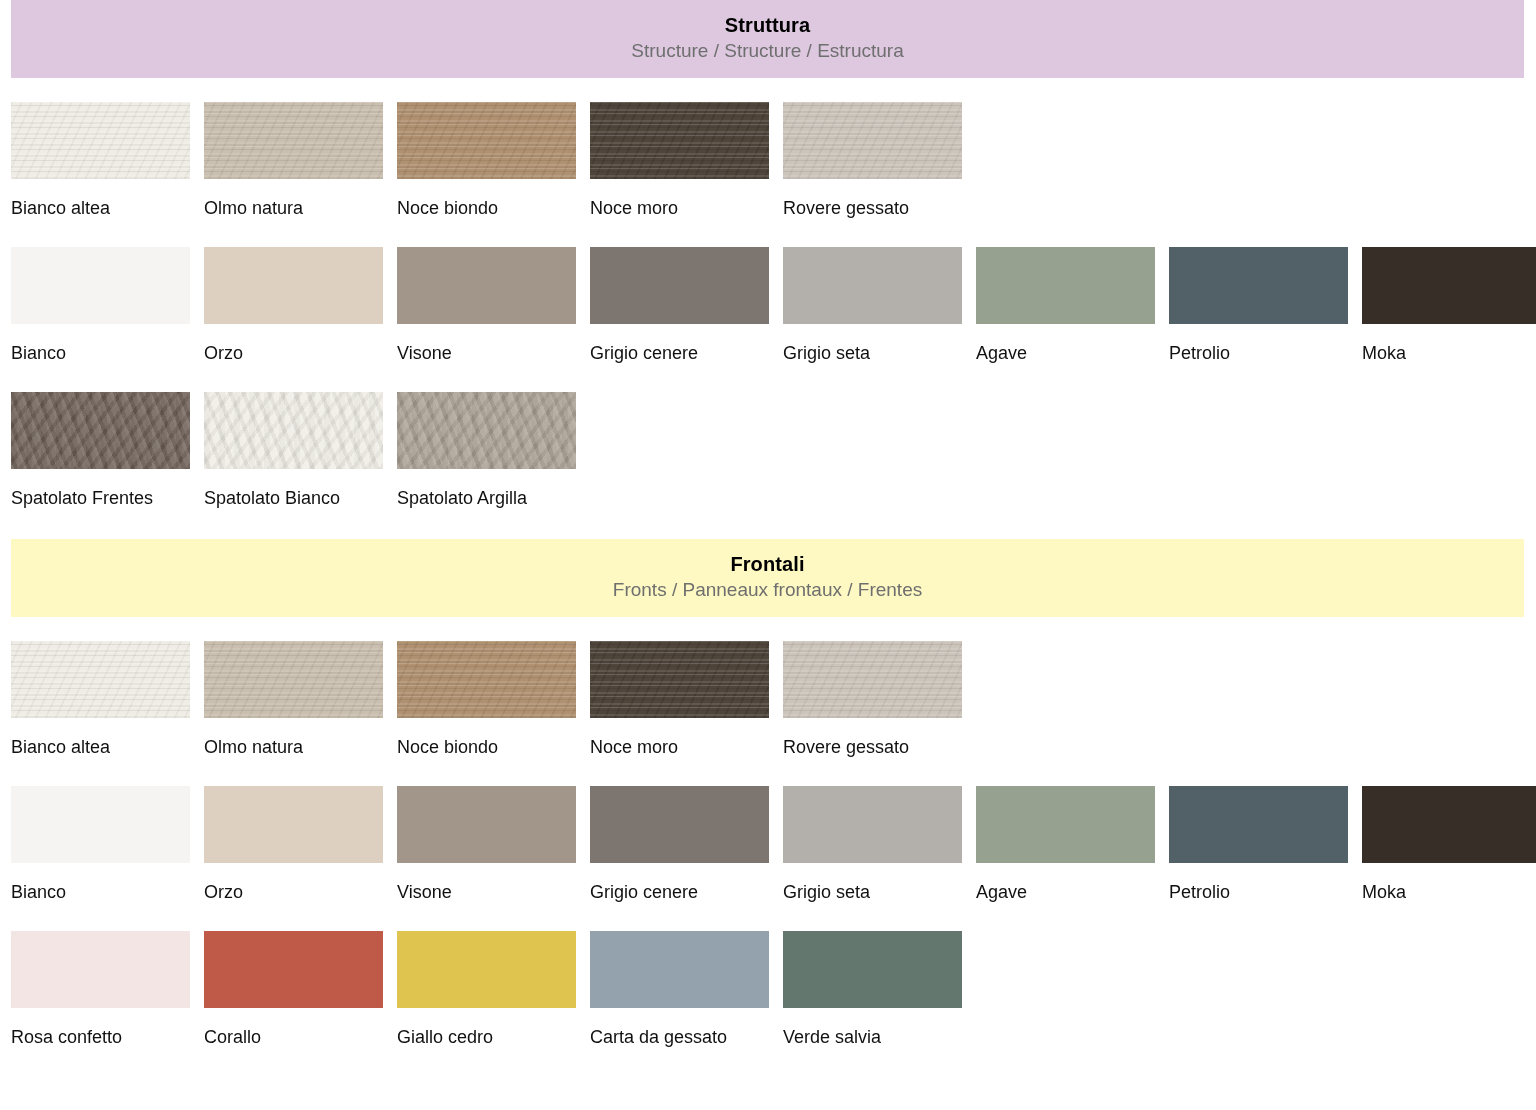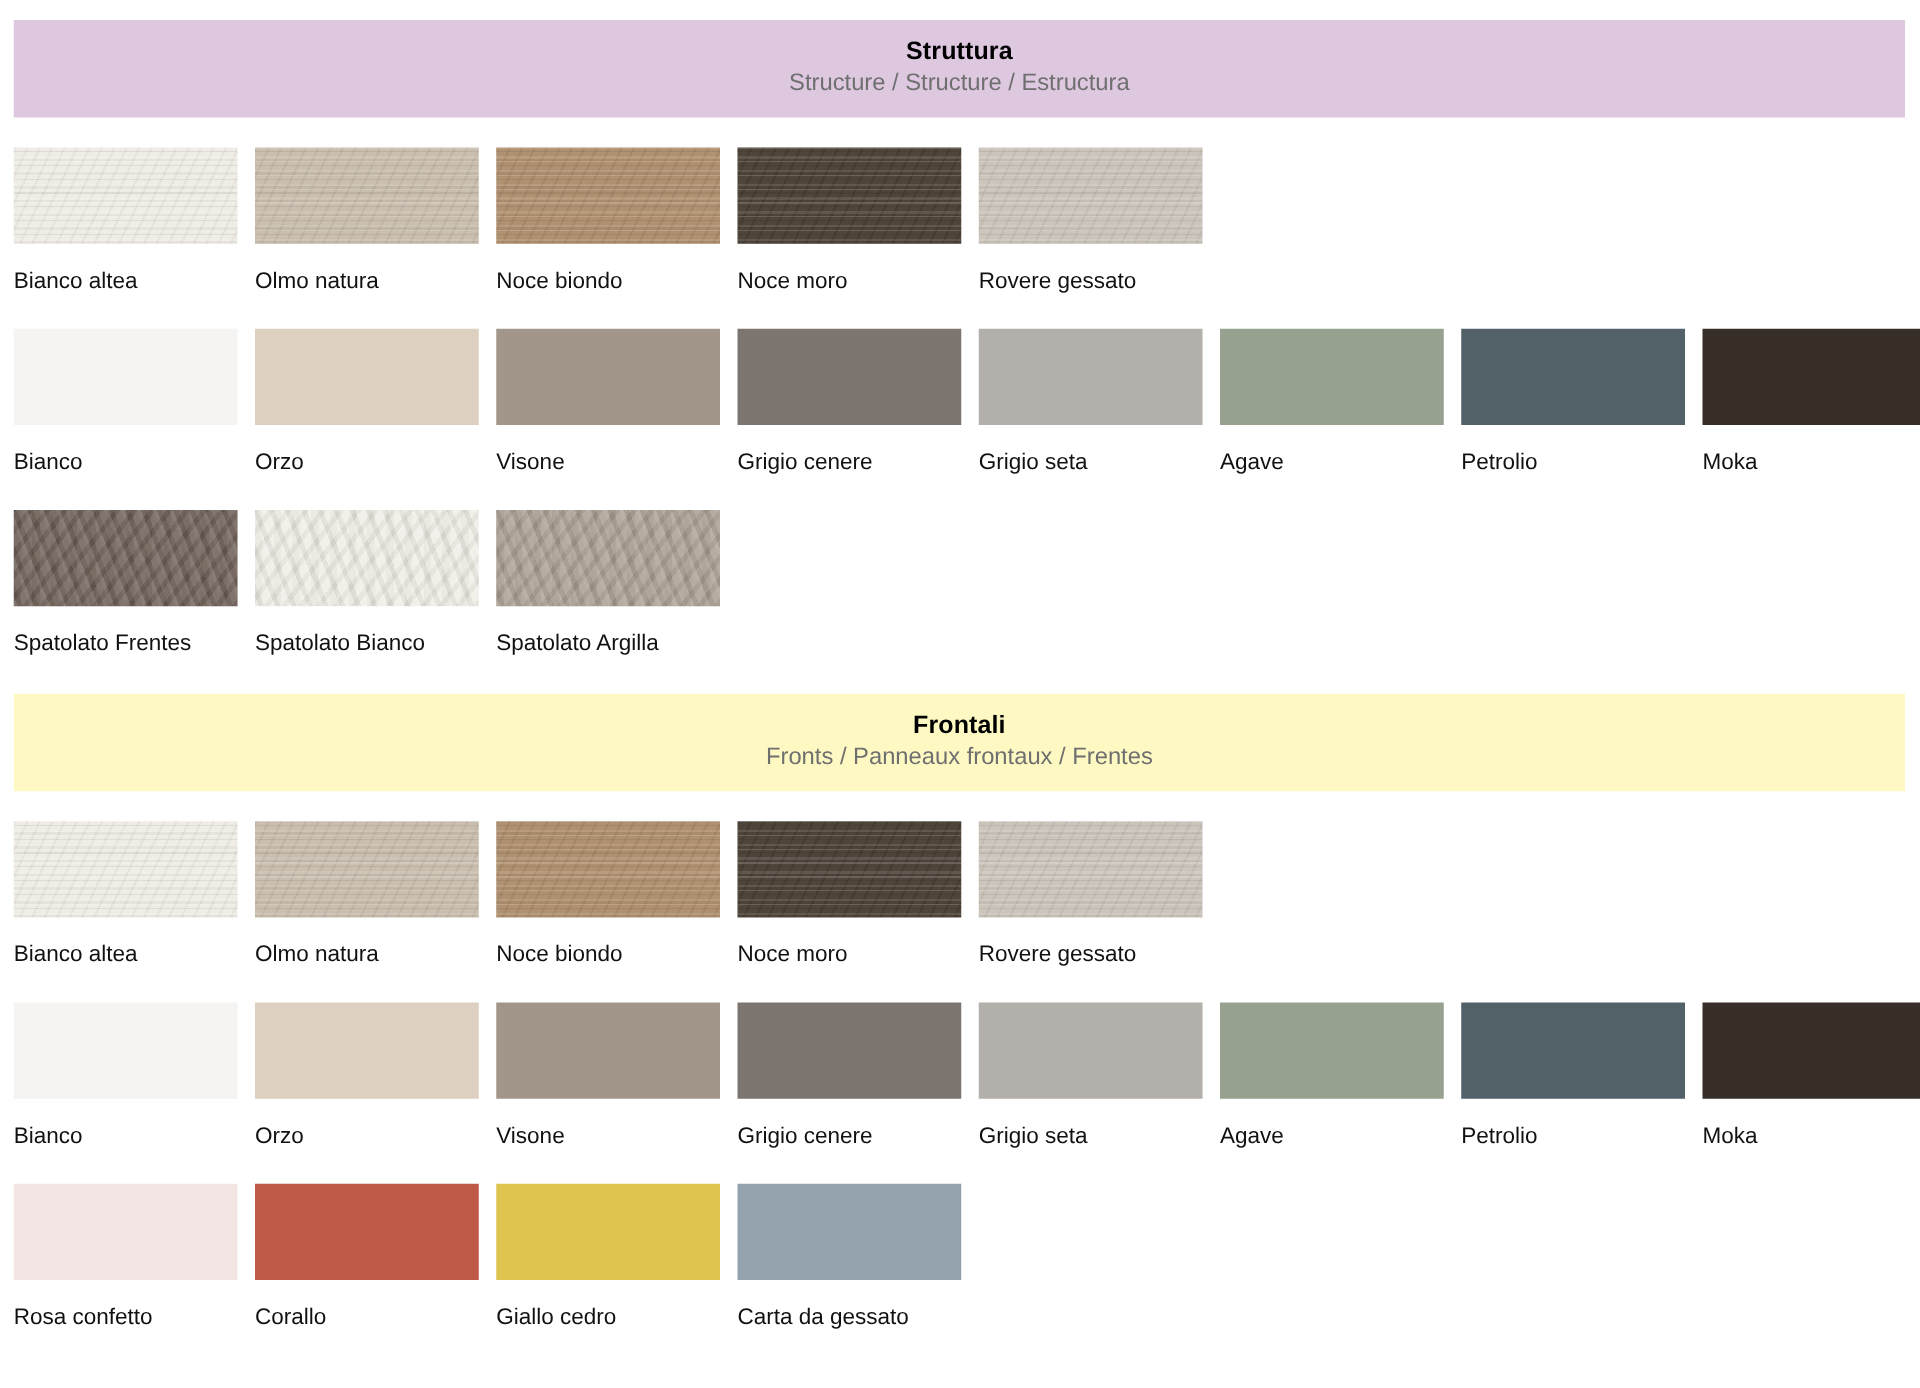--- a/index.html
+++ b/index.html
@@ -8,21 +8,21 @@
     margin: 0; padding: 0;
     width: 1536px; height: 1110px;
     background: #ffffff;
     font-family: "Liberation Sans", sans-serif;
     -webkit-font-smoothing: antialiased;
   }
   .page {
     position: relative;
     width: 1536px; height: 1110px;
     overflow: hidden;
-    padding: 16px 11px;
+    padding: 0 11px;
   }
 
   
   .banner {
     width: 1513px;
     padding: 12px 0 14px 0;
     text-align: center;
   }
   .banner-title {
     display: block;
@@ -299,17 +299,21 @@
             <span class="chip-label">Corallo</span>
           </div>
           <div class="cell">
             <span class="chip tex-flat" style="background: rgb(223, 196, 79);"></span>
             <span class="chip-label">Giallo cedro</span>
           </div>
           <div class="cell">
             <span class="chip tex-flat" style="background: rgb(148, 162, 173);"></span>
             <span class="chip-label">Carta da gessato</span>
           </div>
+          <div class="cell">
+            <span class="chip tex-flat" style="background: rgb(100, 119, 111);"></span>
+            <span class="chip-label">Verde salvia</span>
+          </div>
         </div>
         <div class="row-gap-c"></div>
       </div>
     </div>
 </div>
 
 </body></html>

